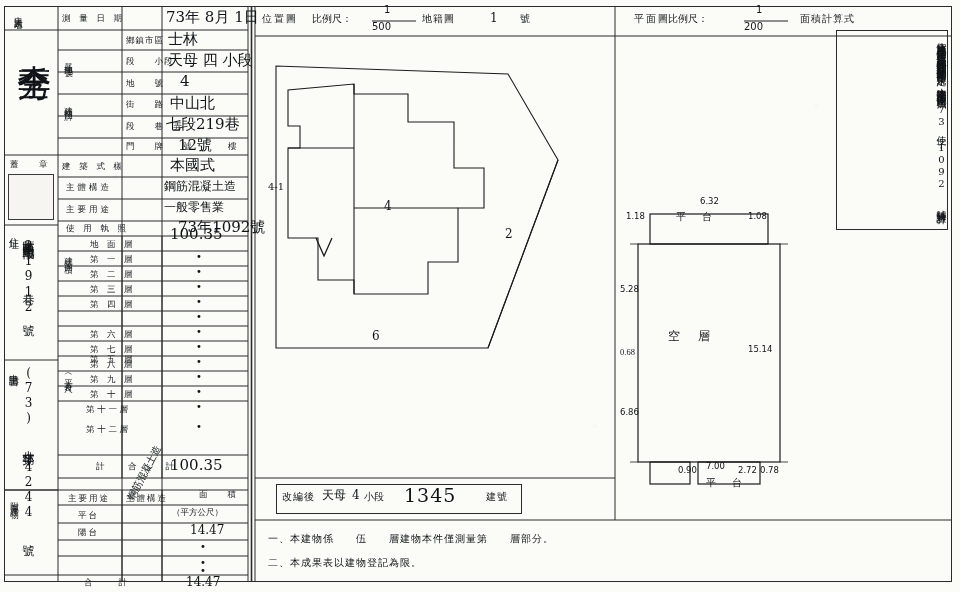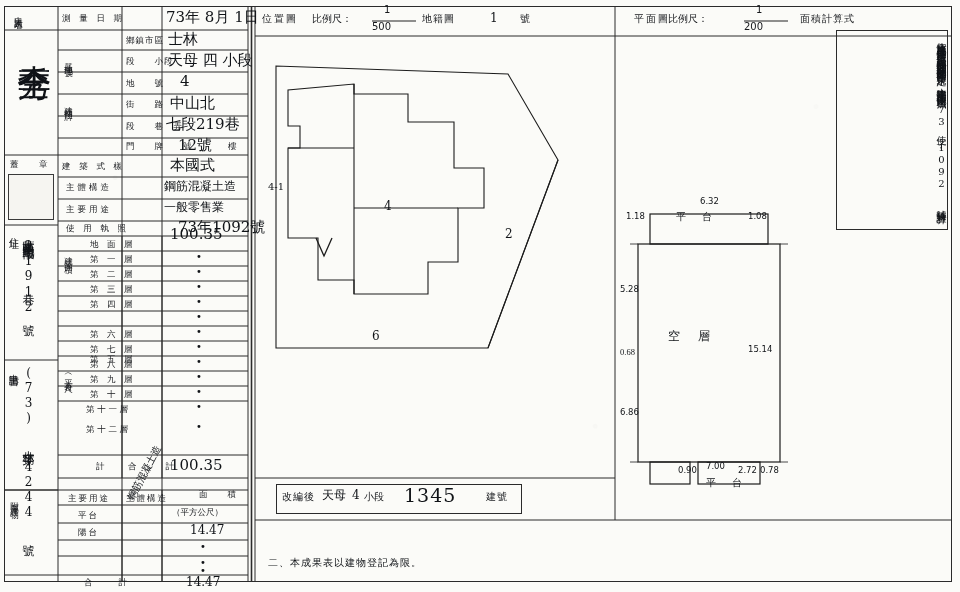--- a/index.html
+++ b/index.html
@@ -332,14 +332,15 @@
   <div class="lbl hand sm vert ink" style="left:840px;top:34px;height:192px;width:108px;line-height:1.35;">依實施建築改良物所有權第一次登記複勘測建物位置及勘測建物平面圖作業規定，本建物平面圖係依使用執照 73使字 1092 號轉繪計算</div>
 
   <div class="cellbox" style="left:276px;top:484px;width:246px;height:30px;border-width:1.4px;"></div>
   <div class="lbl sm" style="left:282px;top:492px;letter-spacing:1px;">改編後</div>
   <div class="lbl hand md ink" style="left:322px;top:489px;">天母</div>
   <div class="lbl sm" style="left:364px;top:492px;">小段</div>
   <div class="lbl hand md ink" style="left:352px;top:489px;">4</div>
   <div class="lbl hand xl ink" style="left:404px;top:486px;letter-spacing:1px;">1345</div>
   <div class="lbl sm" style="left:486px;top:492px;letter-spacing:1px;">建號</div>
 
+  <div class="lbl sm ink" style="left:268px;top:534px;letter-spacing:1px;">一、本建物係　　伍　　層建物本件僅測量第　　層部分。</div>
   <div class="lbl sm ink" style="left:268px;top:558px;letter-spacing:1px;">二、本成果表以建物登記為限。</div>
 </div>
 
 </body></html>

